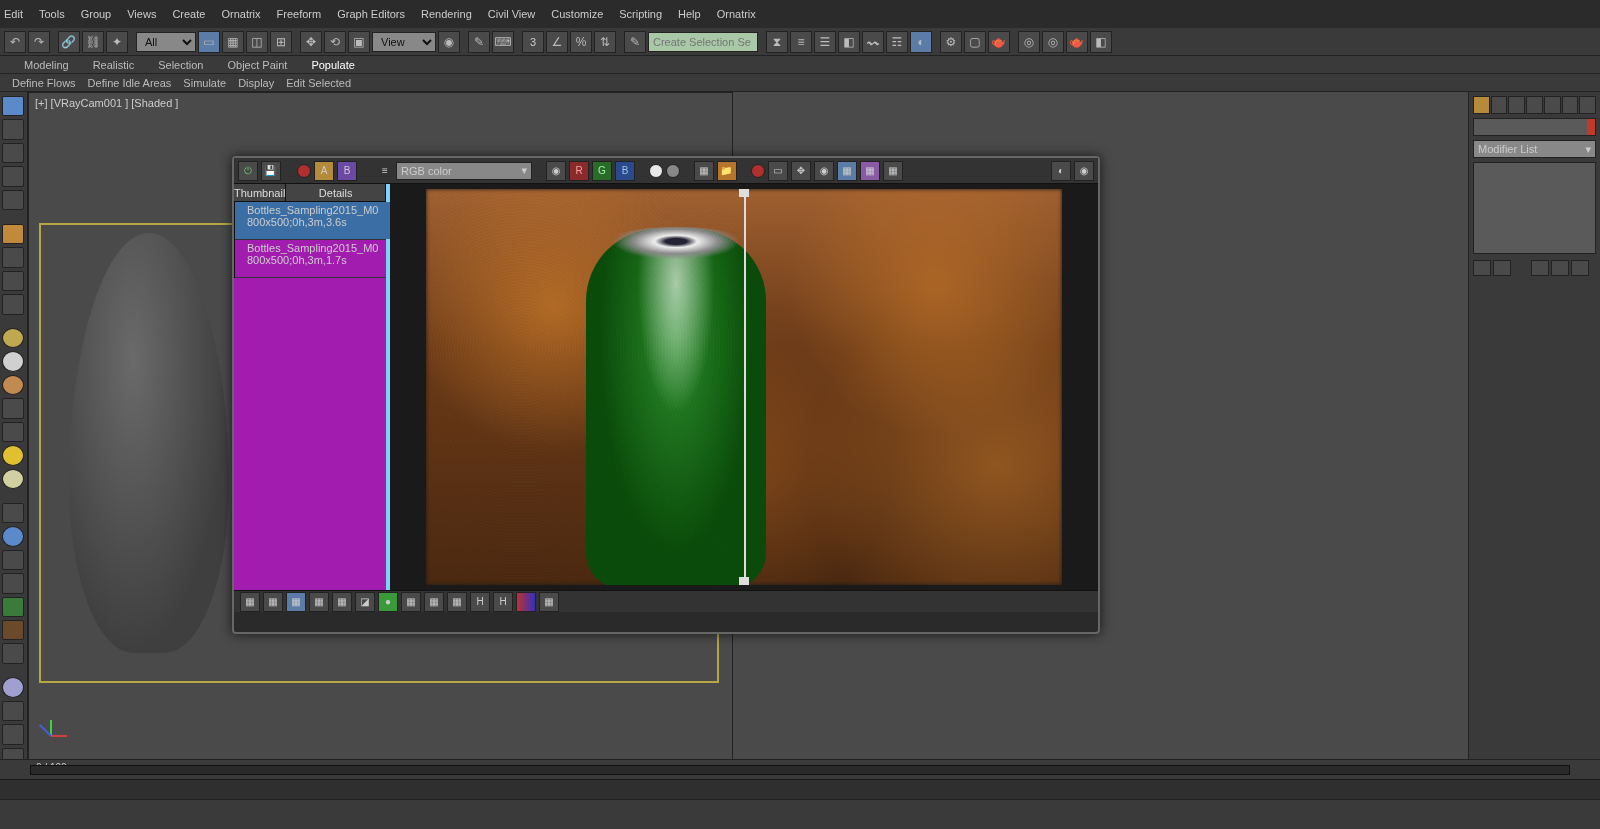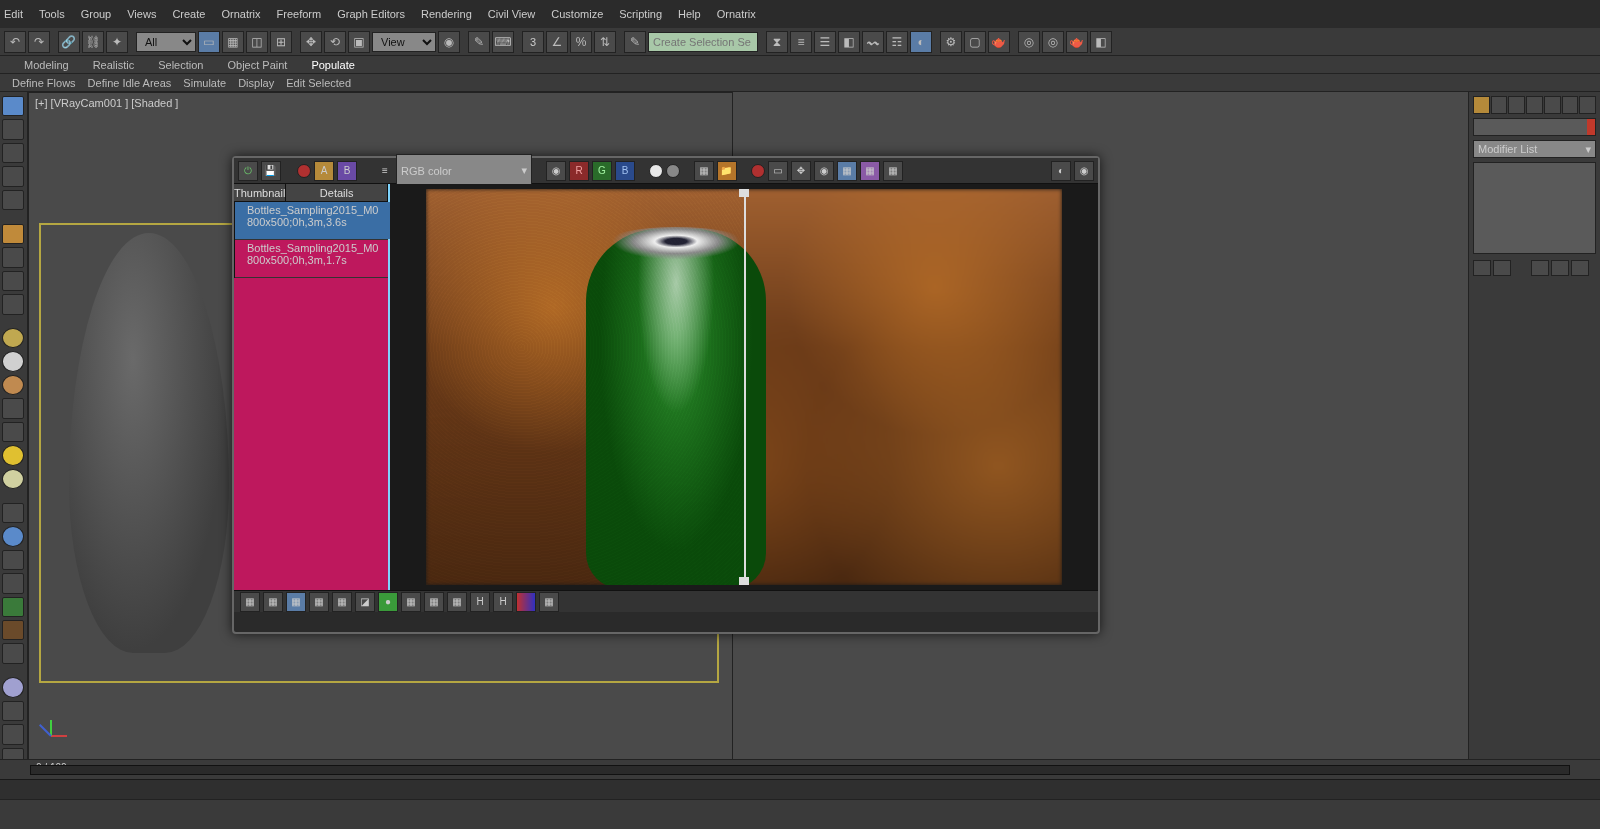--- a/index.html
+++ b/index.html
@@ -51,23 +51,23 @@
 .vfb-title .t-icon { width:14px; height:14px; background:#3a6ea5; margin-right:6px; }
 .vfb-title .wbtns { margin-left:auto; display:flex; gap:0; }
 .vfb-title .wbtn { width:26px; height:16px; background:linear-gradient(#e8e8e8,#cacaca); border:1px solid #888; display:flex; align-items:center; justify-content:center; font-size:10px; color:#222; }
 .vfb-title .wbtn.close { background:linear-gradient(#e06050,#c03020); color:#fff; }
 .vfb-toolbar { height:26px; background:#333; border-bottom:1px solid #111; display:flex; align-items:center; padding:0 4px; gap:3px; }
 .vbtn { width:20px; height:20px; background:#4a4a4a; border:1px solid #222; display:flex; align-items:center; justify-content:center; font-size:10px; }
 .vbtn.red { background:#8b2a2a; color:#f0a0a0; }
 .vbtn.green { background:#2a6b2a; color:#a0f0a0; }
 .vbtn.blue { background:#2a4a8b; color:#a0c0f0; }
 .vbtn.orange { background:#b5752a; }
-.vsel { height:18px; width:136px; background:#888; border:1px solid #222; color:#111; padding:16px 4px; display:flex; align-items:center; justify-content:space-between; }
+.vsel { height:18px; width:136px; background:#888; border:1px solid #222; color:#111; padding:0 4px; display:flex; align-items:center; justify-content:space-between; }
 .vfb-body { display:flex; height:406px; }
-.vfb-hist { width:156px; background:#be185d; border-right:2px solid #7dd3fc; }
+.vfb-hist { width:156px; background:#a21caf; border-right:4px solid #7dd3fc; }
 .vfb-hist-head { display:flex; height:18px; background:#444; border-bottom:1px solid #111; }
 .vfb-hist-head div { flex:0 0 50px; border-right:1px solid #111; display:flex; align-items:center; justify-content:center; color:#ddd; }
 .vfb-hist-head div:last-child { flex:1; }
 .hist-row { display:flex; height:38px; border-bottom:1px solid #333; }
 .hist-thumb { width:50px; height:38px; background:linear-gradient(135deg,#5a3a1a,#2a5a1a 40%,#8a5a2a); border-right:1px solid #111; }
 .hist-det { flex:1; padding:2px 12px; font-size:10px; line-height:12px; }
 .hist-row.sel .hist-det { background:#3a6ea5; color:#fff; }
 .vfb-img-wrap { flex:1; background:#1a1a1a; display:flex; align-items:center; justify-content:center; position:relative; }
 .vfb-img { width:636px; height:396px; position:relative; overflow:hidden; }
 .render-bg { position:absolute; inset:0; background:

